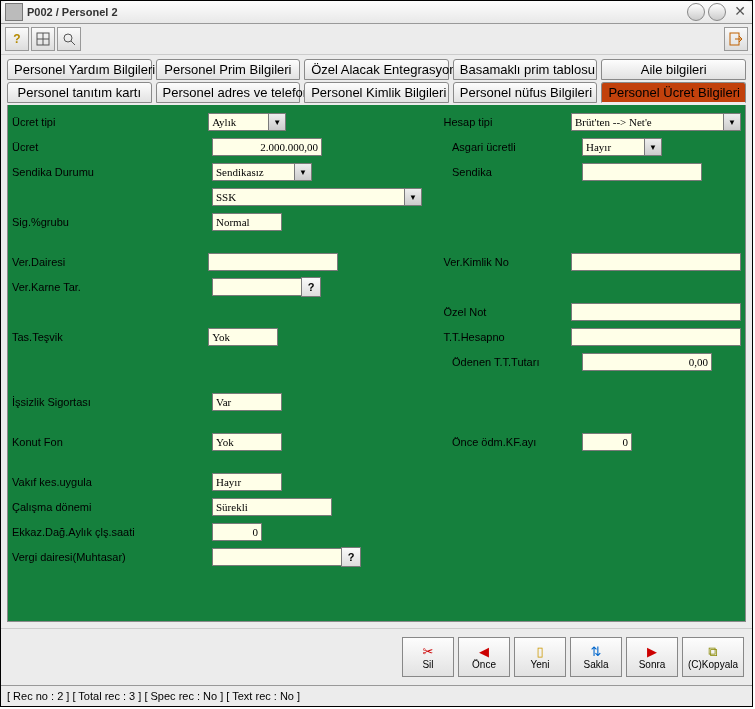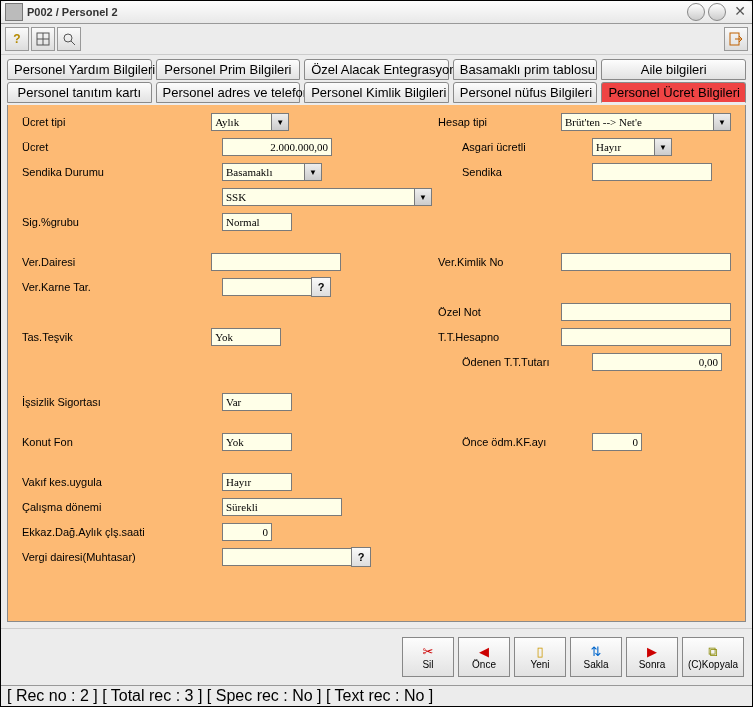--- a/index.html
+++ b/index.html
@@ -9,40 +9,40 @@
 .titlebar .title{flex:1;font-weight:bold;color:#333}
 .titlebar .wbtn{width:16px;height:16px;border:1px solid #888;border-radius:50%;margin-left:3px;background:linear-gradient(#fff,#ccc)}
 .titlebar .rad{width:16px;height:16px;margin-left:6px;color:#555;font-size:14px;line-height:14px;text-align:center}
 .toolbar{height:26px;padding:2px 4px;display:flex;gap:2px;align-items:center;border-bottom:1px solid #ccc;background:#ECECEC}
 .tbtn{width:22px;height:22px;border:1px solid #999;background:linear-gradient(#fafafa,#ddd);display:flex;align-items:center;justify-content:center;font-size:12px}
 .tbtn.help{color:#b58a00;font-weight:bold}
 .tbtn.right{margin-left:auto}
 .tabwrap{padding:4px 6px 0 6px}
 .tabrow{display:flex;gap:4px;margin-bottom:2px}
 .tab{flex:1;min-width:0;border:1px solid #8a8a8a;background:linear-gradient(#fdfdfd,#e2e2e2);padding:2px 6px;text-align:center;white-space:nowrap;cursor:default;border-radius:3px 3px 0 0;font-size:13px}
-.tab.active{background:#ef4444;border-bottom:1px solid #ECECEC;font-weight:normal}
-.panel{flex:1;margin:0 6px 6px 6px;border:1px solid #8a8a8a;border-top:none;background:#fdba74;padding:6px 14px;position:relative;overflow:hidden}
+.tab.active{background:#c2410c;border-bottom:1px solid #ECECEC;font-weight:normal}
+.panel{flex:1;margin:0 6px 6px 6px;border:1px solid #8a8a8a;border-top:none;background:#15803d;padding:6px 4px;position:relative;overflow:hidden}
 .row{display:flex;align-items:center;min-height:22px;margin-bottom:3px}
 .lcol{width:200px}
 .mcol{width:200px;display:flex;align-items:center}
 .spacer{width:40px}
 .rlabel{width:130px}
 .rinput{flex:1;display:flex;align-items:center}
 input.txt,.combo,.val{height:18px;box-sizing:border-box;border:1px solid #7a7a7a;background:#FFFFE8;font:11px Tahoma;padding:1px 3px}
 input.txt{background:#FFFFE8}
 .combo{display:flex;align-items:center;background:#FFFFE8;padding:0}
 .combo span{flex:1;padding:0 3px}
 .combo .arrow{width:16px;height:16px;border-left:1px solid #7a7a7a;background:linear-gradient(#eee,#ccc);display:flex;align-items:center;justify-content:center;font-size:8px}
 .val{display:flex;align-items:center;background:#FFFFE8}
 .numr{text-align:right;justify-content:flex-end}
 .qbtn{width:18px;height:18px;border:1px solid #7a7a7a;background:linear-gradient(#fafafa,#ddd);display:flex;align-items:center;justify-content:center;font-weight:bold;margin-left:-1px}
 .bottombar{height:48px;display:flex;align-items:center;justify-content:flex-end;padding:4px 8px;gap:4px;border-top:1px solid #ccc;background:#ECECEC}
 .abtn{width:50px;height:38px;border:1px solid #888;background:linear-gradient(#fdfdfd,#e2e2e2);display:flex;flex-direction:column;align-items:center;justify-content:center;font-size:10px;gap:1px}
 .abtn .ic{font-size:13px;line-height:13px}
-.status{height:20px;border-top:1px solid #999;display:flex;align-items:center;padding:0 6px;background:#ECECEC;font-size:16px}
+.status{height:20px;border-top:1px solid #999;display:flex;align-items:center;padding:0 6px;background:#ECECEC;font-size:11px}
 svg.ticon{width:14px;height:14px}
 </style>
 </head>
 <body>
 
 <div class="window">
 
   <div class="titlebar">
     <div class="icon"></div>
     <div class="title">P002 / Personel 2</div>
@@ -123,21 +123,21 @@
             <span>Hayır</span>
             <div class="arrow">▼</div>
           </div>
         </div>
     </div>
 
     <div class="row">
       <div class="lcol">Sendika Durumu</div>
       <div class="mcol">
           <div class="combo" style="width:100px">
-            <span>Basamaklı</span>
+            <span>Sendikasız</span>
             <div class="arrow">▼</div>
           </div>
         </div>
       <div class="spacer"></div>
       <div class="rlabel">Sendika</div>
       <div class="rinput">
           <input class="txt" style="width: 120px;" value="">
         </div>
     </div>
 

